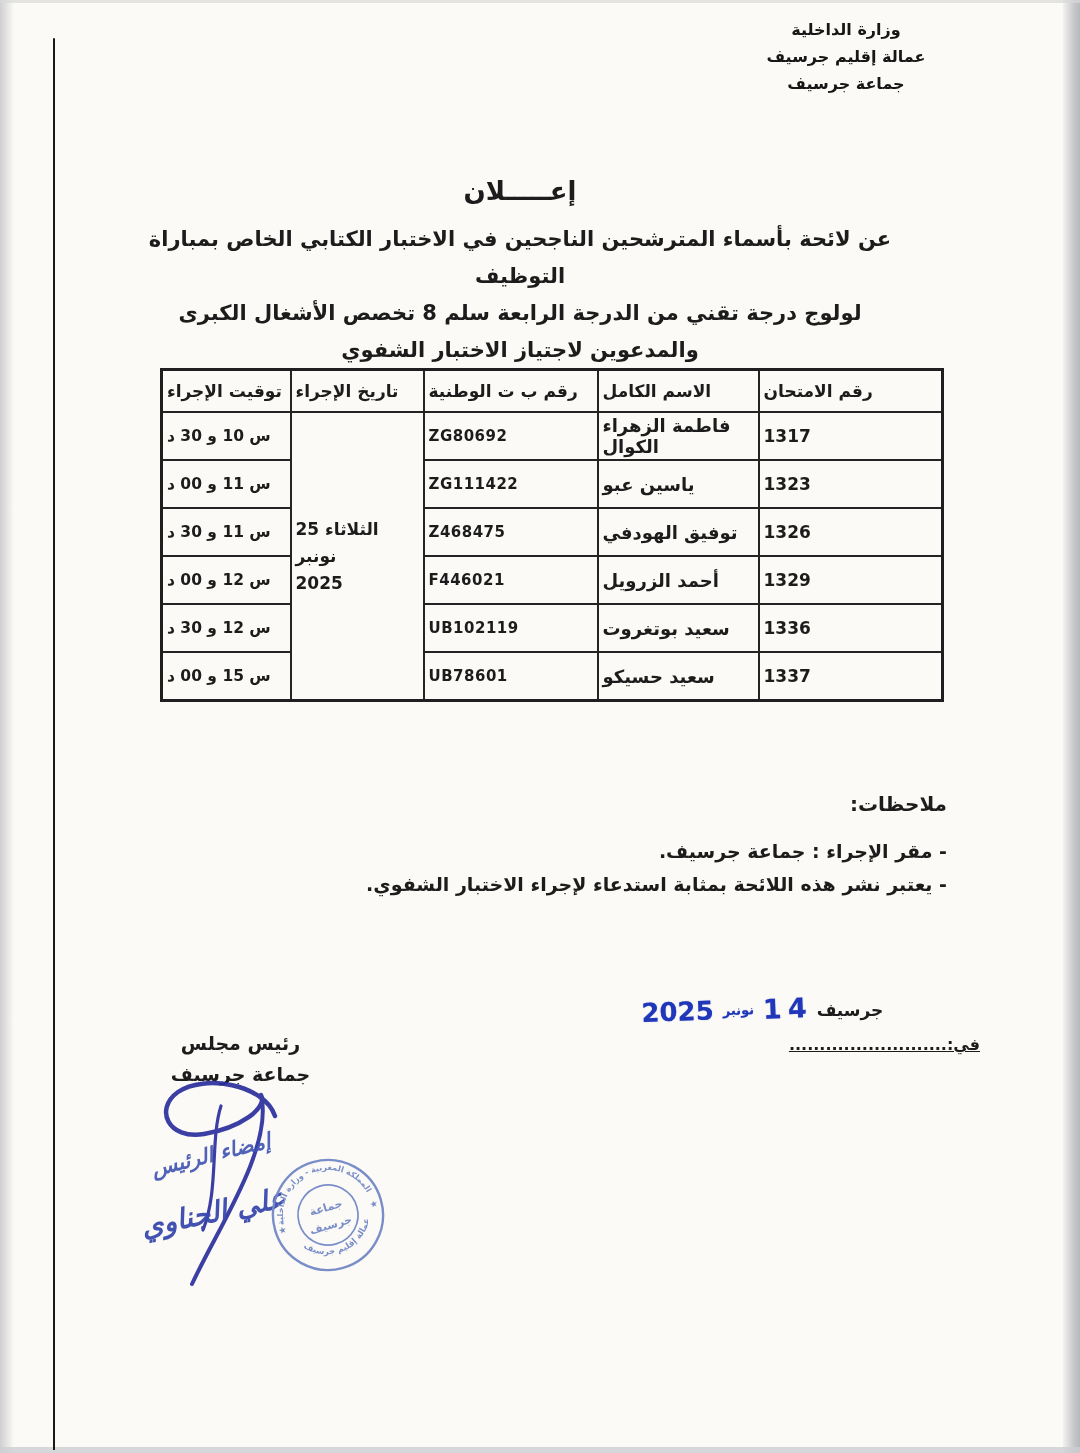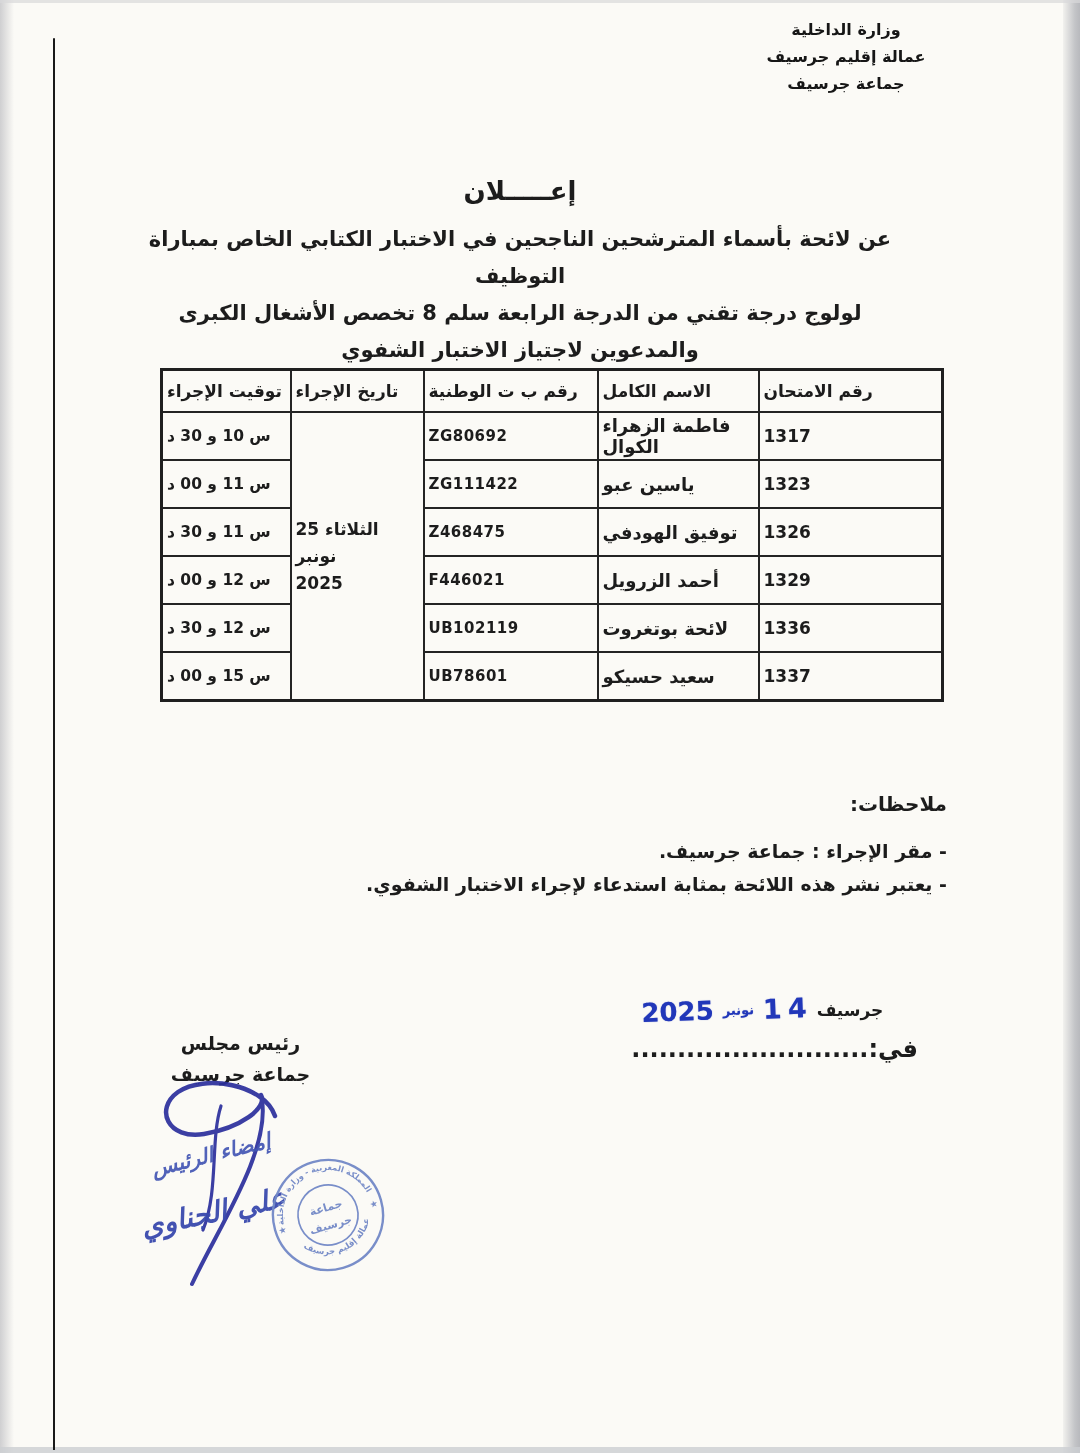--- a/index.html
+++ b/index.html
@@ -51,22 +51,22 @@
   .notes .n-item{font-size:19px;font-weight:bold;line-height:33px;white-space:nowrap;}
 
   
   .place{left:812px;top:1000px;width:76px;text-align:center;font-size:17px;font-weight:bold;}
   .date-stamp{left:642px;top:995px;width:170px;direction:rtl;display:flex;
     justify-content:center;align-items:flex-start;gap:9px;color:#2137b9;
     transform:rotate(-2deg);text-shadow:0 0 1px rgba(33,55,185,.55);}
   .date-stamp .d-day{font-size:27px;font-weight:bold;letter-spacing:6px;}
   .date-stamp .d-month{font-size:13px;font-weight:bold;padding-top:8px;}
   .date-stamp .d-year{font-size:26px;font-weight:bold;}
-  .fi-line{left:748px;top:1035px;width:170px;direction:rtl;text-align:right;
-    font-size:24px;font-weight:bold;white-space:nowrap;letter-spacing:.5px;}
+  .fi-line{left:810px;top:1035px;width:170px;direction:rtl;text-align:right;
+    font-size:16px;font-weight:bold;white-space:nowrap;letter-spacing:.5px;text-decoration:underline;}
 
   
   .signer{left:158px;top:1028px;width:165px;text-align:center;direction:rtl;
     font-size:19px;font-weight:bold;line-height:31px;}
 
   
   .sig-svg{left:118px;top:1068px;}
   .hand{direction:rtl;font-style:italic;font-weight:bold;white-space:nowrap;}
   .hand-label{left:150px;top:1143px;font-size:21px;color:#4356b4;
     transform:rotate(-14deg);opacity:.92;}
@@ -139,21 +139,21 @@
       <td class="c-time">س 11 و 30 د</td>
     </tr>
     <tr>
       <td class="c-exam">1329</td>
       <td class="c-name">أحمد الزرويل</td>
       <td class="c-id">F446021</td>
       <td class="c-time">س 12 و 00 د</td>
     </tr>
     <tr>
       <td class="c-exam">1336</td>
-      <td class="c-name">لائحة بوتغروت</td>
+      <td class="c-name">سعيد بوتغروت</td>
       <td class="c-id">UB102119</td>
       <td class="c-time">س 12 و 30 د</td>
     </tr>
     <tr>
       <td class="c-exam">1337</td>
       <td class="c-name">سعيد حسيكو</td>
       <td class="c-id">UB78601</td>
       <td class="c-time">س 15 و 00 د</td>
     </tr>
   </tbody>

